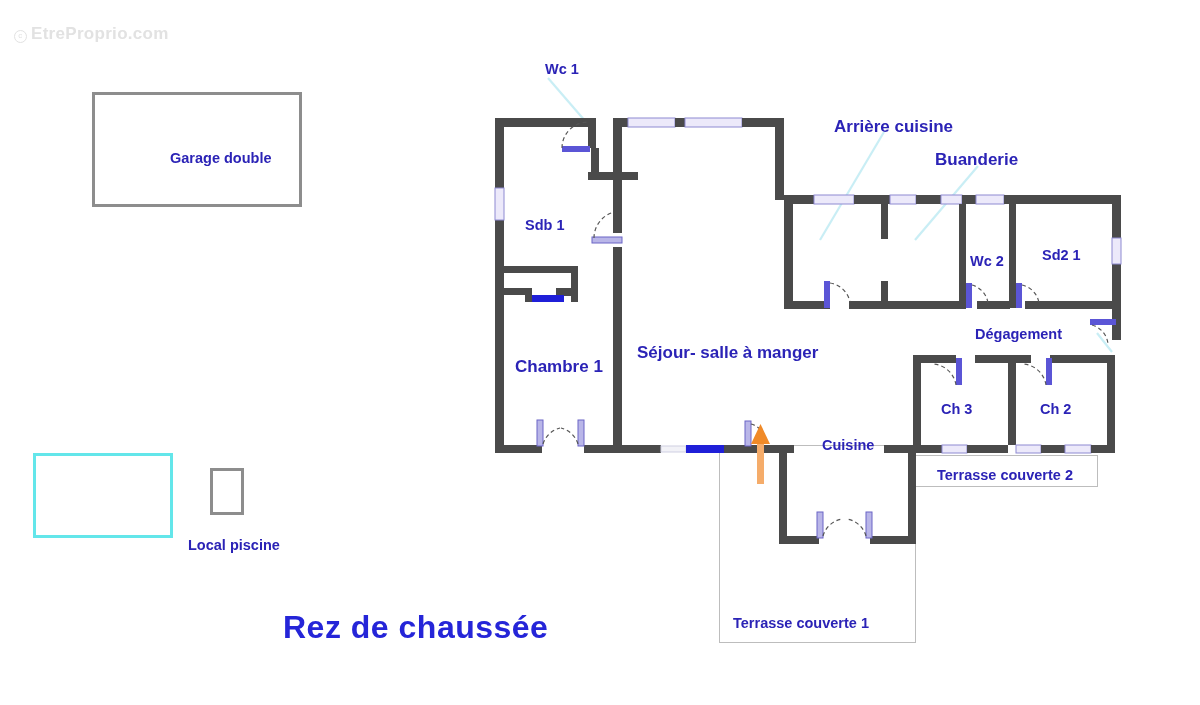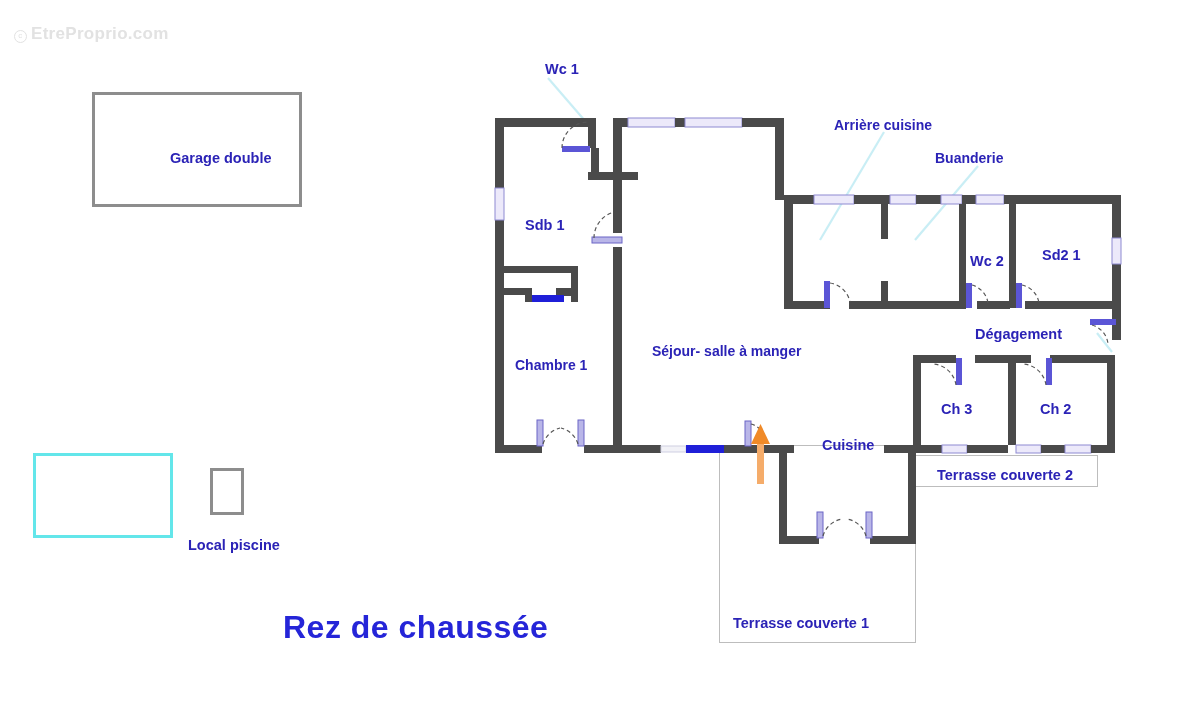--- a/index.html
+++ b/index.html
@@ -13,21 +13,21 @@
              color:#e2e2e2;letter-spacing:.3px;font-weight:600;
              user-select:none;white-space:nowrap;}
   .watermark .wm-c{display:inline-block;border:1.4px solid #e2e2e2;border-radius:50%;
                    width:11px;height:11px;line-height:10px;font-size:8px;text-align:center;
                    margin-right:4px;vertical-align:1px;font-weight:400;}
 
   
   .lbl{position:absolute;color:#2b23b6;font-weight:bold;white-space:nowrap;
        line-height:1;}
   .lbl.s14{font-size:14.5px;}
-  .lbl.s15{font-size:14px;}
+  .lbl.s15{font-size:17px;}
   .title{position:absolute;color:#2525d8;font-weight:bold;font-size:32px;
          letter-spacing:.5px;white-space:nowrap;}
 
   
   .gbox{position:absolute;box-sizing:border-box;background:#fff;}
   .garage{border:3px solid #8d8d8d;}
   .pool{border:3px solid #63e6ea;}
   .localp{border:3px solid #8d8d8d;}
   .terr-outline{position:absolute;box-sizing:border-box;border:1.4px solid #bdbdbd;
                 background:#fff;}
@@ -211,21 +211,21 @@
 
     <g>
       <rect x="757" y="438" width="7" height="46" fill="#f5ac6a"></rect>
       <polygon points="760.5,424 770,444 751,444" fill="#f08a28"></polygon>
     </g>
   </svg>
 
   <div class="lbl s14" style="left:524px;top:62px;margin-left:21px;">Wc 1</div>
   <div class="lbl s14" style="left:525px;top:218px;">Sdb 1</div>
   <div class="lbl s15" style="left:515px;top:358px;">Chambre 1</div>
-  <div class="lbl s15" style="left:637px;top:344px;margin-left:15px;">Séjour- salle à manger</div>
+  <div class="lbl s15" style="left:637px;top:344px;">Séjour- salle à manger</div>
   <div class="lbl s15" style="left:834px;top:118px;">Arrière cuisine</div>
   <div class="lbl s15" style="left:935px;top:151px;">Buanderie</div>
   <div class="lbl s14" style="left:970px;top:254px;">Wc 2</div>
   <div class="lbl s14" style="left:1042px;top:248px;">Sd2 1</div>
   <div class="lbl s14" style="left:975px;top:327px;">Dégagement</div>
   <div class="lbl s14" style="left:941px;top:402px;">Ch 3</div>
   <div class="lbl s14" style="left:1040px;top:402px;">Ch 2</div>
   <div class="lbl s14" style="left:822px;top:438px;">Cuisine</div>
   <div class="lbl s14" style="left:928px;top:468px;margin-left:9px;">Terrasse couverte 2</div>
   <div class="lbl s14" style="left:733px;top:588px;margin-top:28px;">Terrasse couverte 1</div>

